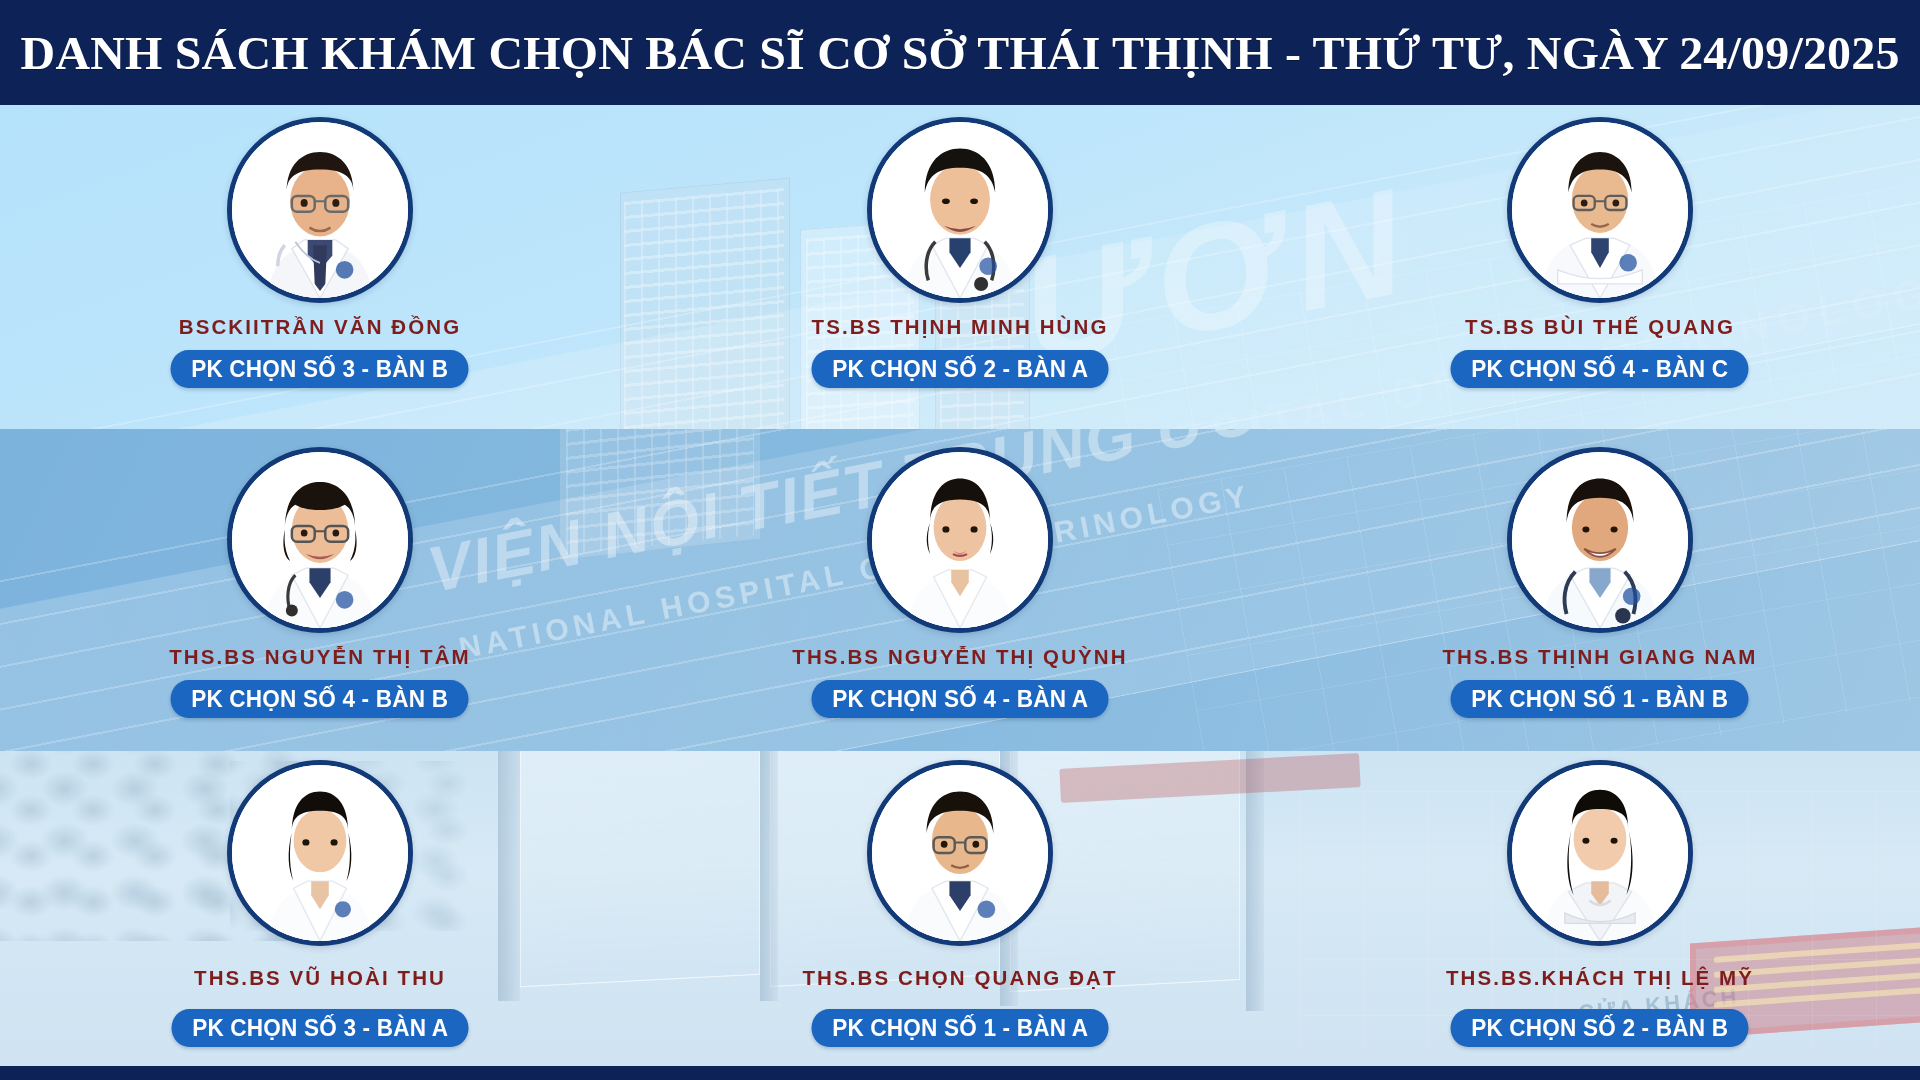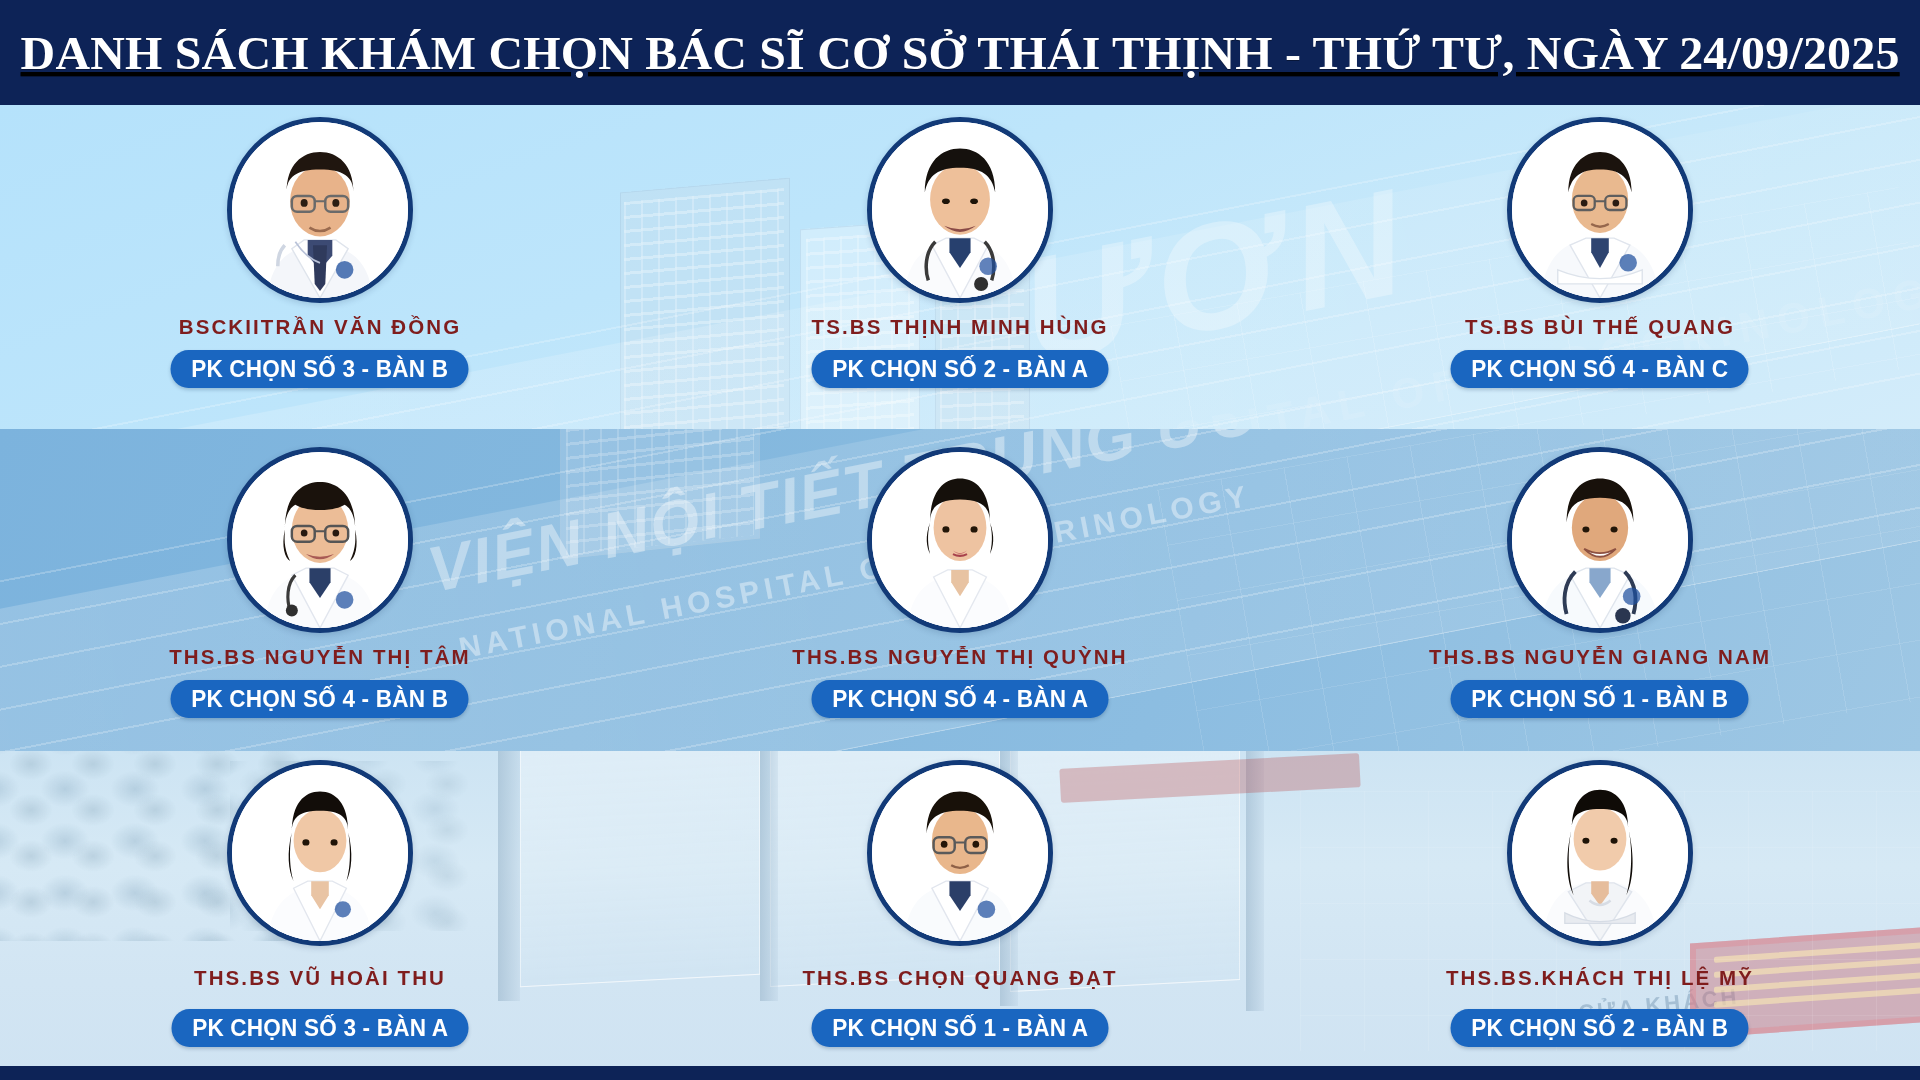--- a/index.html
+++ b/index.html
@@ -13,21 +13,20 @@
     position:relative; width:1920px; height:1080px;
     background:#cfe6f7; overflow:hidden;
   }
 
   
   .header {
     position:absolute; left:0; top:0; width:1920px; height:105px;
     background:#0d2357;
     display:flex; align-items:center; justify-content:center;
     z-index:40;
-    text-decoration:underline;
   }
   .header h1 {
     color:#ffffff;
     font-family:"Liberation Serif", serif;
     font-weight:700;
     font-size:47px;
     letter-spacing:0.2px;
     white-space:nowrap;
     transform:scaleX(1.02);
     text-shadow:0 1px 0 rgba(0,0,0,.35);
@@ -392,21 +391,21 @@
             <path d="M36 68c-7 7-7 17-5 24M64 68c7 7 7 17 5 24" stroke="#2e3b55" stroke-width="2.2" fill="none"></path>
             <circle cx="63" cy="93" r="4.4" fill="#2a3650"></circle>
             <ellipse cx="50" cy="43" rx="16" ry="19" fill="#e0a87c"></ellipse>
             <path d="M31 40c0-18 9-25 19-25s19 7 19 25c-1-10-7-14-19-14s-18 4-19 14z" fill="#18110b"></path>
             <ellipse cx="42" cy="44" rx="2" ry="1.7" fill="#231608"></ellipse>
             <ellipse cx="58" cy="44" rx="2" ry="1.7" fill="#231608"></ellipse>
             <path d="M41 55q9 9 18 0q-9 5-18 0z" fill="#ffffff" stroke="#8d5141" stroke-width="1"></path>
             <circle cx="68" cy="82" r="5" fill="#1f4f9e" opacity=".72"></circle>
           </svg>
         </div>
-        <div class="doc-name">THS.BS NGUYỄN GIANG NAM</div>
+        <div class="doc-name">THS.BS THỊNH GIANG NAM</div>
         <div class="badge">PK CHỌN SỐ 1 - BÀN B</div>
       </div>
     </div>
 
     <div class="row row-3">
 
       <div class="card">
         <div class="avatar">
           <svg viewBox="0 0 100 100" role="img">
             <rect width="100" height="100" fill="#ffffff"></rect>

